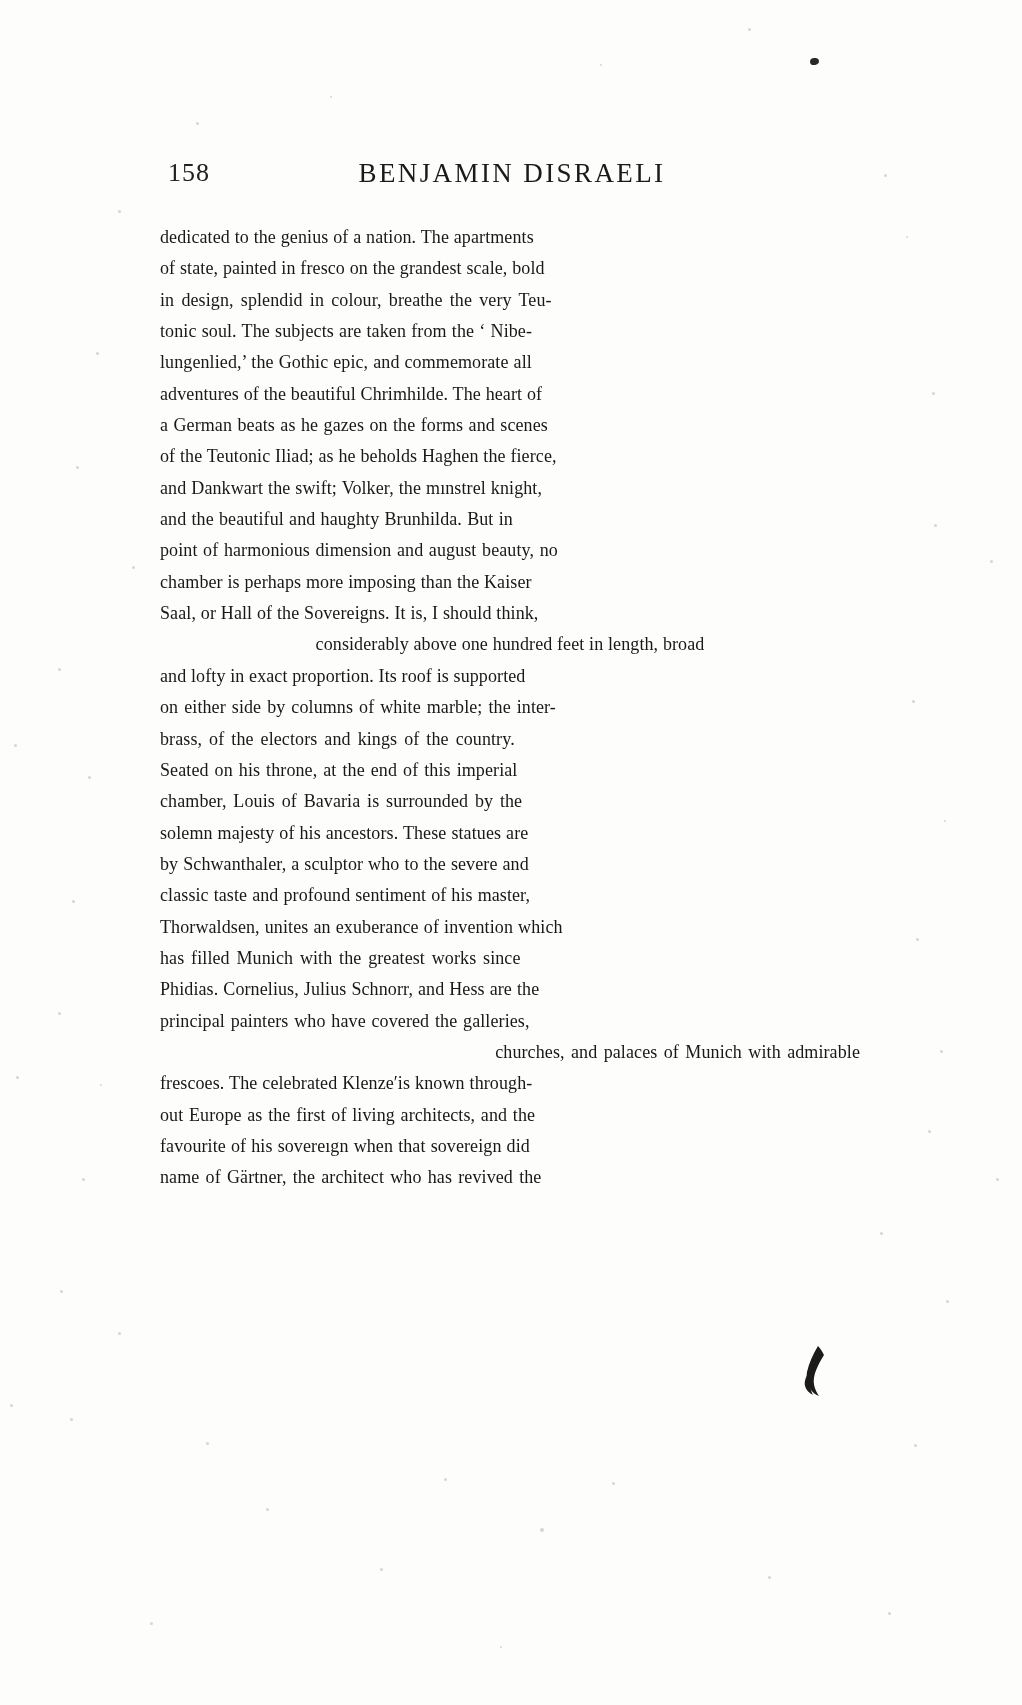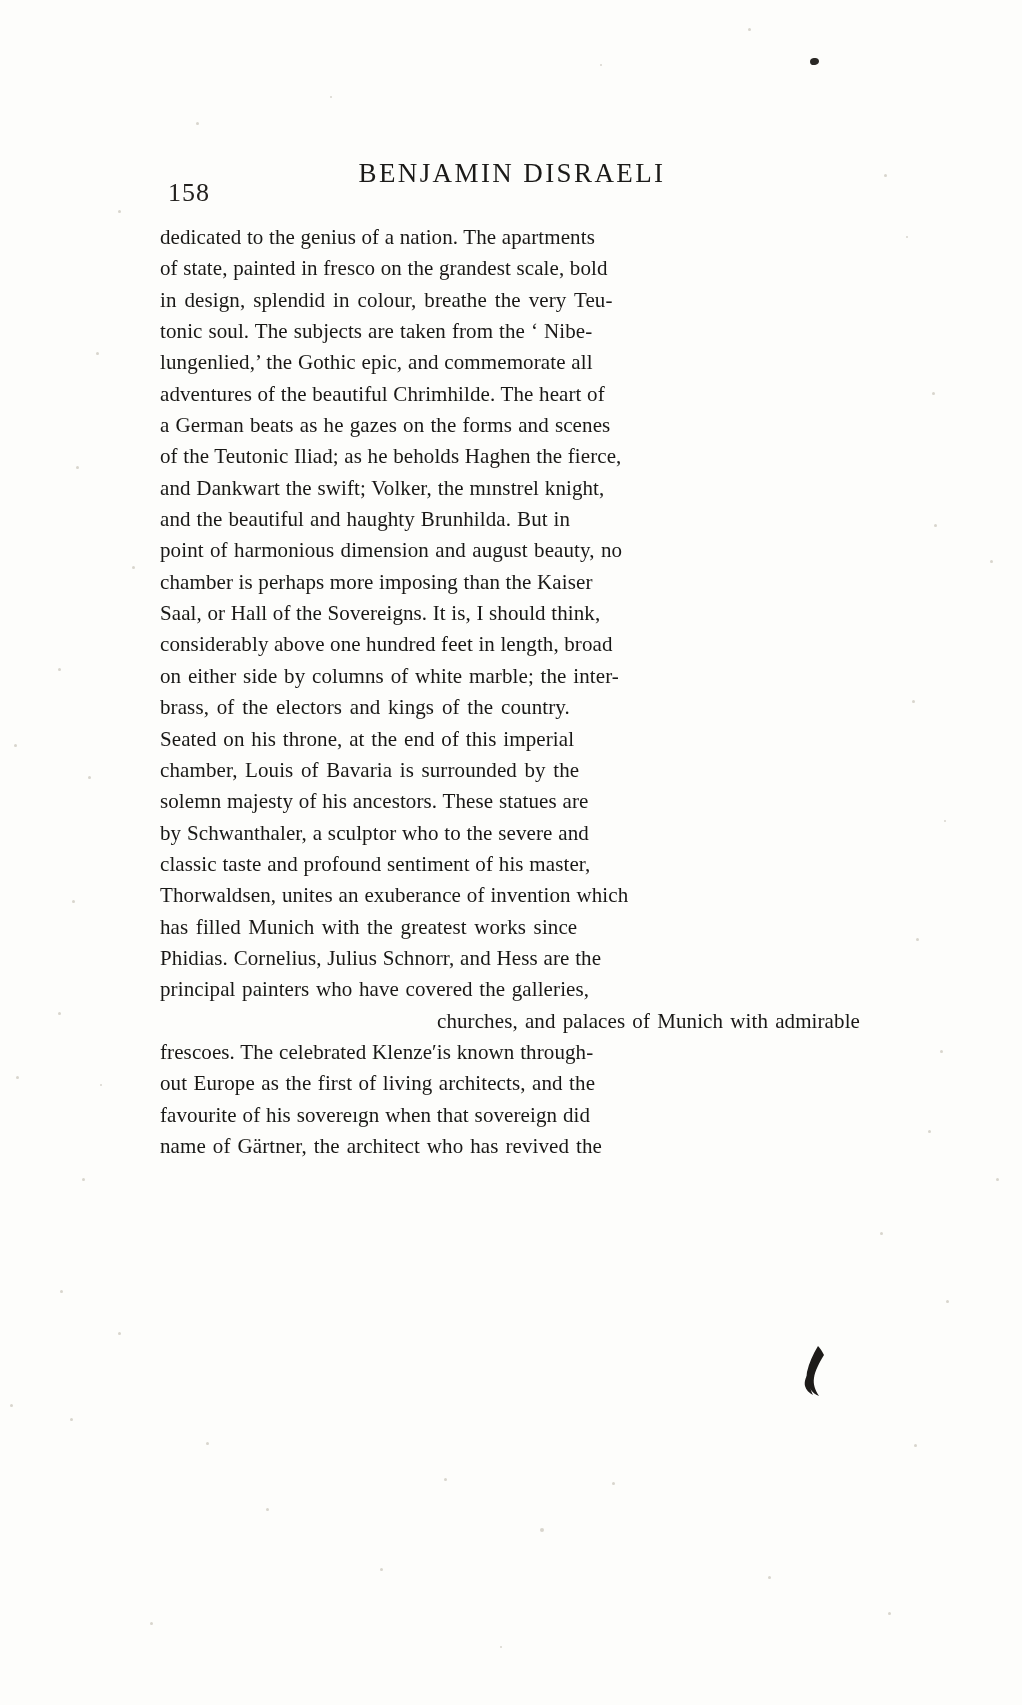--- a/index.html
+++ b/index.html
@@ -34,21 +34,21 @@
   .header {
     position: absolute;
     left: 168px;
     top: 158px;
     width: 686px;
     height: 38px;
   }
   .folio {
     position: absolute;
     left: 0;
-    top: 20px;
+    top: 0;
     font-family: "Liberation Serif", serif;
     font-size: 26px;
     letter-spacing: 1px;
     color: #23211e;
   }
   .running-title {
     position: absolute;
     left: 0;
     top: 0;
     width: 686px;
@@ -61,21 +61,21 @@
   }
 
   .body-text {
     position: absolute;
     left: 160px;
     top: 222px;
     width: 700px;
   }
   .line {
     display: block;
-    font-size: 21px;
+    font-size: 18px;
     line-height: 31.35px;
     letter-spacing: .1px;
     white-space: nowrap;
     color: #191816;
   }
   .line.just {
     
   }
 
   .ink-mark {
@@ -116,21 +116,22 @@
       <span class="line just" style="word-spacing: 0.6px;">tonic soul.   The subjects  are  taken  from  the  ‘ Nibe-</span>
       <span class="line just" style="word-spacing: 0.4px;">lungenlied,’  the  Gothic  epic,  and  commemorate  all</span>
       <span class="line just" style="word-spacing: 0.2px;">adventures of the beautiful Chrimhilde.    The heart of</span>
       <span class="line just" style="word-spacing: 0.8px;">a German beats as he gazes on the forms and scenes</span>
       <span class="line just" style="word-spacing: 0.2px;">of the Teutonic Iliad; as he beholds Haghen the fierce,</span>
       <span class="line just" style="word-spacing: 0.4px;">and Dankwart the swift; Volker, the mınstrel knight,</span>
       <span class="line just" style="word-spacing: 0.6px;">and  the  beautiful  and  haughty  Brunhilda.   But  in</span>
       <span class="line just" style="word-spacing: 1px;">point of harmonious dimension and august beauty, no</span>
       <span class="line just" style="word-spacing: 0.2px;">chamber  is  perhaps  more  imposing  than  the  Kaiser</span>
       <span class="line just" style="word-spacing: 0.2px;">Saal, or Hall of the Sovereigns.   It is, I should think,</span>
-      <span class="line just" style="word-spacing: 0.1px;">considerably  above  one  hundred  feet  in  length,  broad</span>
+      <span class="line just" style="word-spacing: 0.1px; text-align: center;">considerably  above  one  hundred  feet  in  length,  broad</span>
+      <span class="line just" style="word-spacing: 0.1px;">and  lofty  in  exact  proportion.   Its  roof  is  supported</span>
       <span class="line just" style="word-spacing: 1.4px;">on either side by columns of white marble; the inter-</span>
       <span class="line just" style="word-spacing: 2.4px; font-family: Liberation Serif, serif;">brass,  of  the  electors  and  kings  of  the  country.</span>
       <span class="line just" style="word-spacing: 1.4px;">Seated  on  his  throne,  at  the  end  of  this  imperial</span>
       <span class="line just" style="word-spacing: 2.2px;">chamber,  Louis  of  Bavaria  is  surrounded  by  the</span>
       <span class="line just" style="word-spacing: 0.4px;">solemn  majesty  of  his  ancestors.   These  statues  are</span>
       <span class="line just" style="word-spacing: 0.4px;">by  Schwanthaler,  a  sculptor  who  to  the  severe  and</span>
       <span class="line just" style="word-spacing: 0.4px;">classic  taste  and  profound  sentiment  of  his  master,</span>
       <span class="line just" style="word-spacing: 0.5px;">Thorwaldsen, unites an exuberance of invention which</span>
       <span class="line just" style="word-spacing: 2.2px;">has  filled  Munich  with  the  greatest  works  since</span>
       <span class="line just" style="word-spacing: 0.4px;">Phidias.   Cornelius, Julius Schnorr, and Hess  are the</span>

